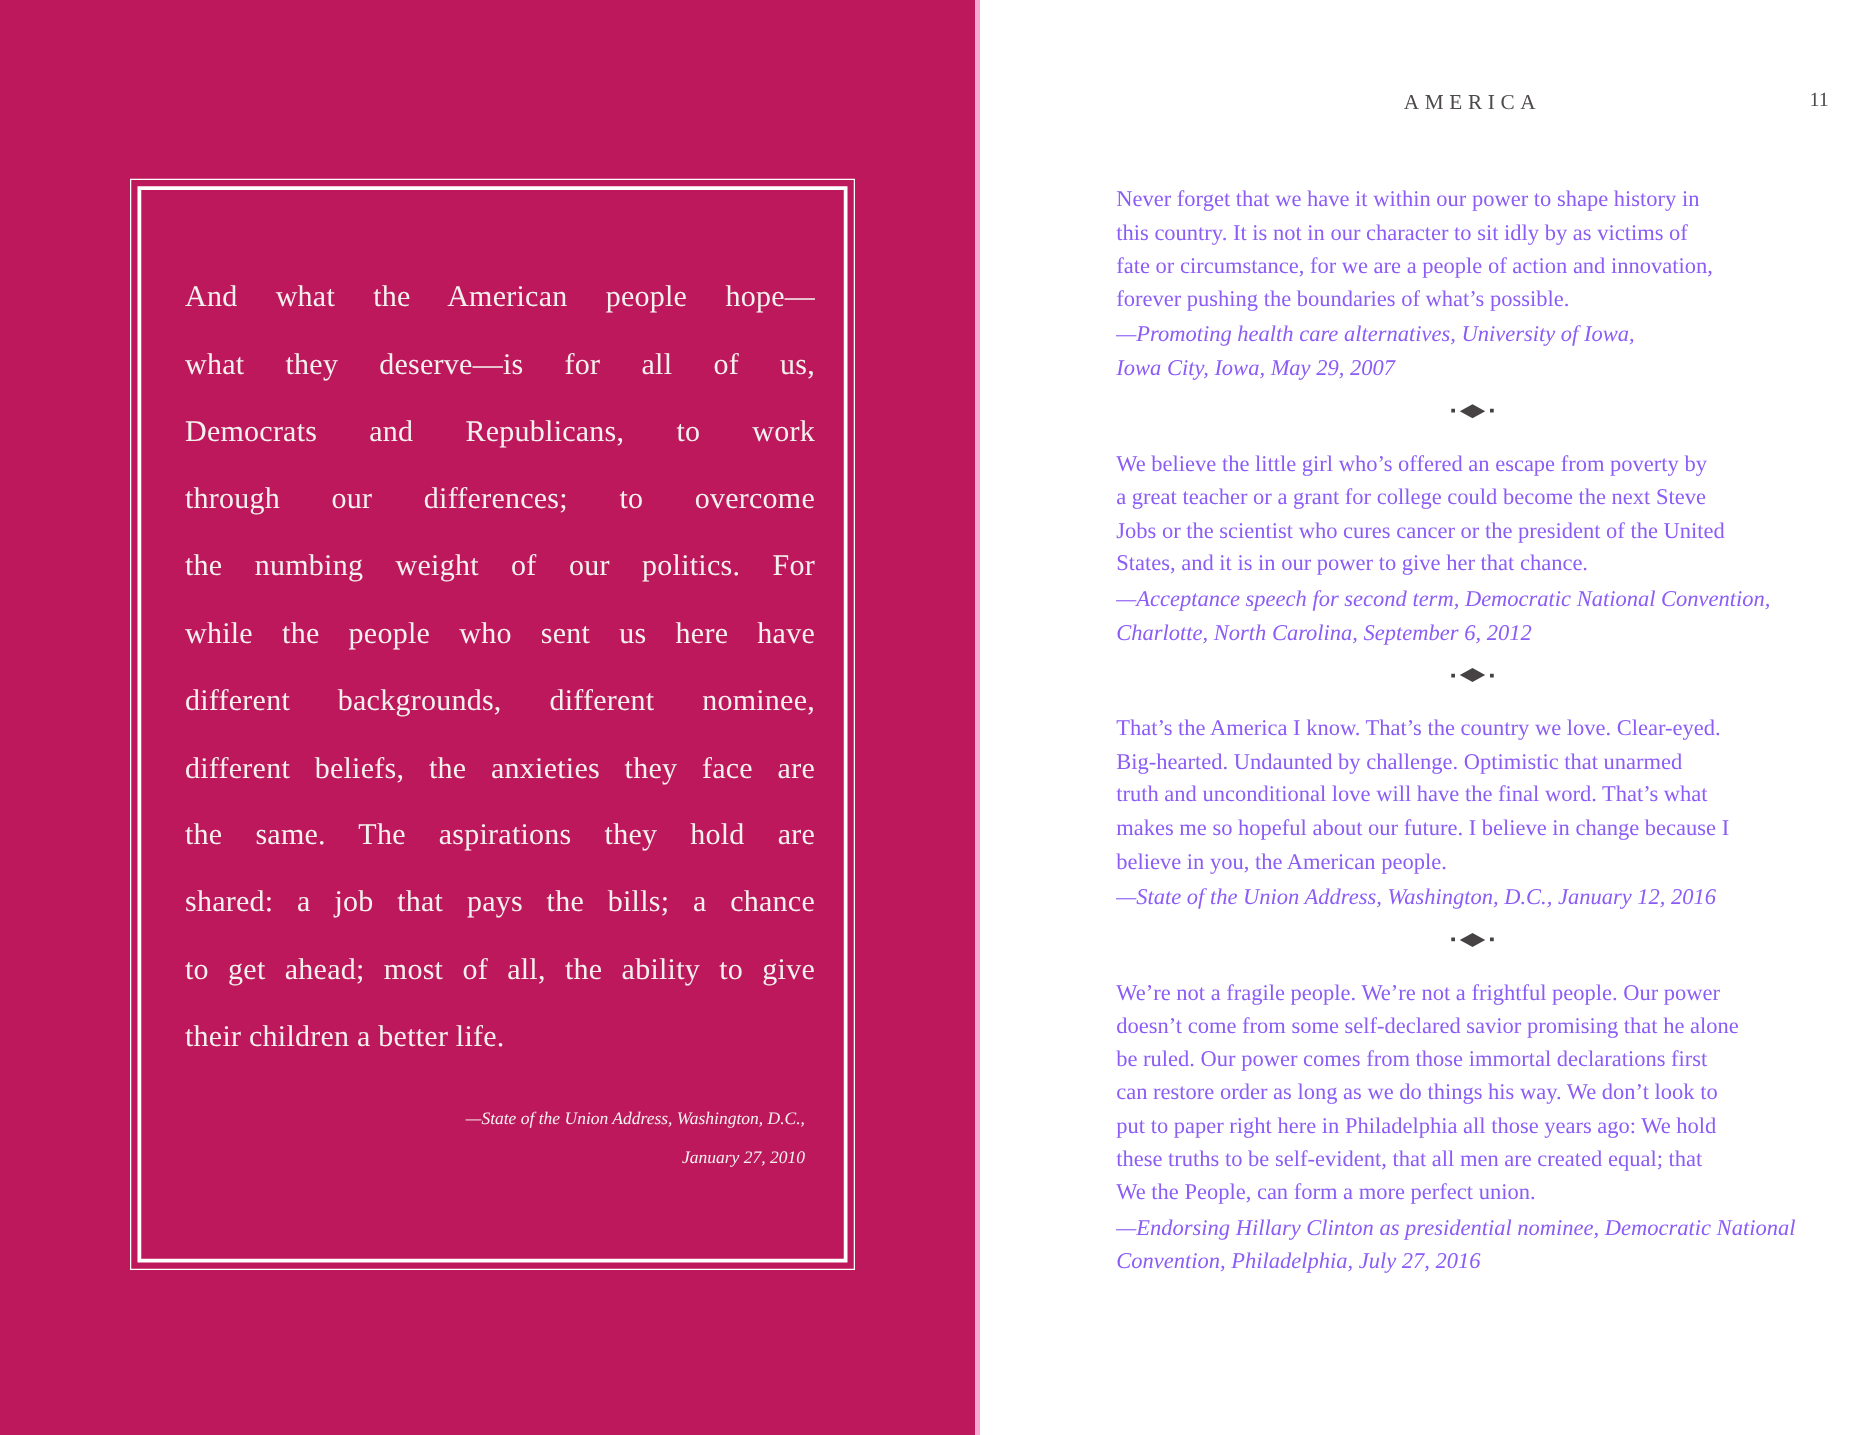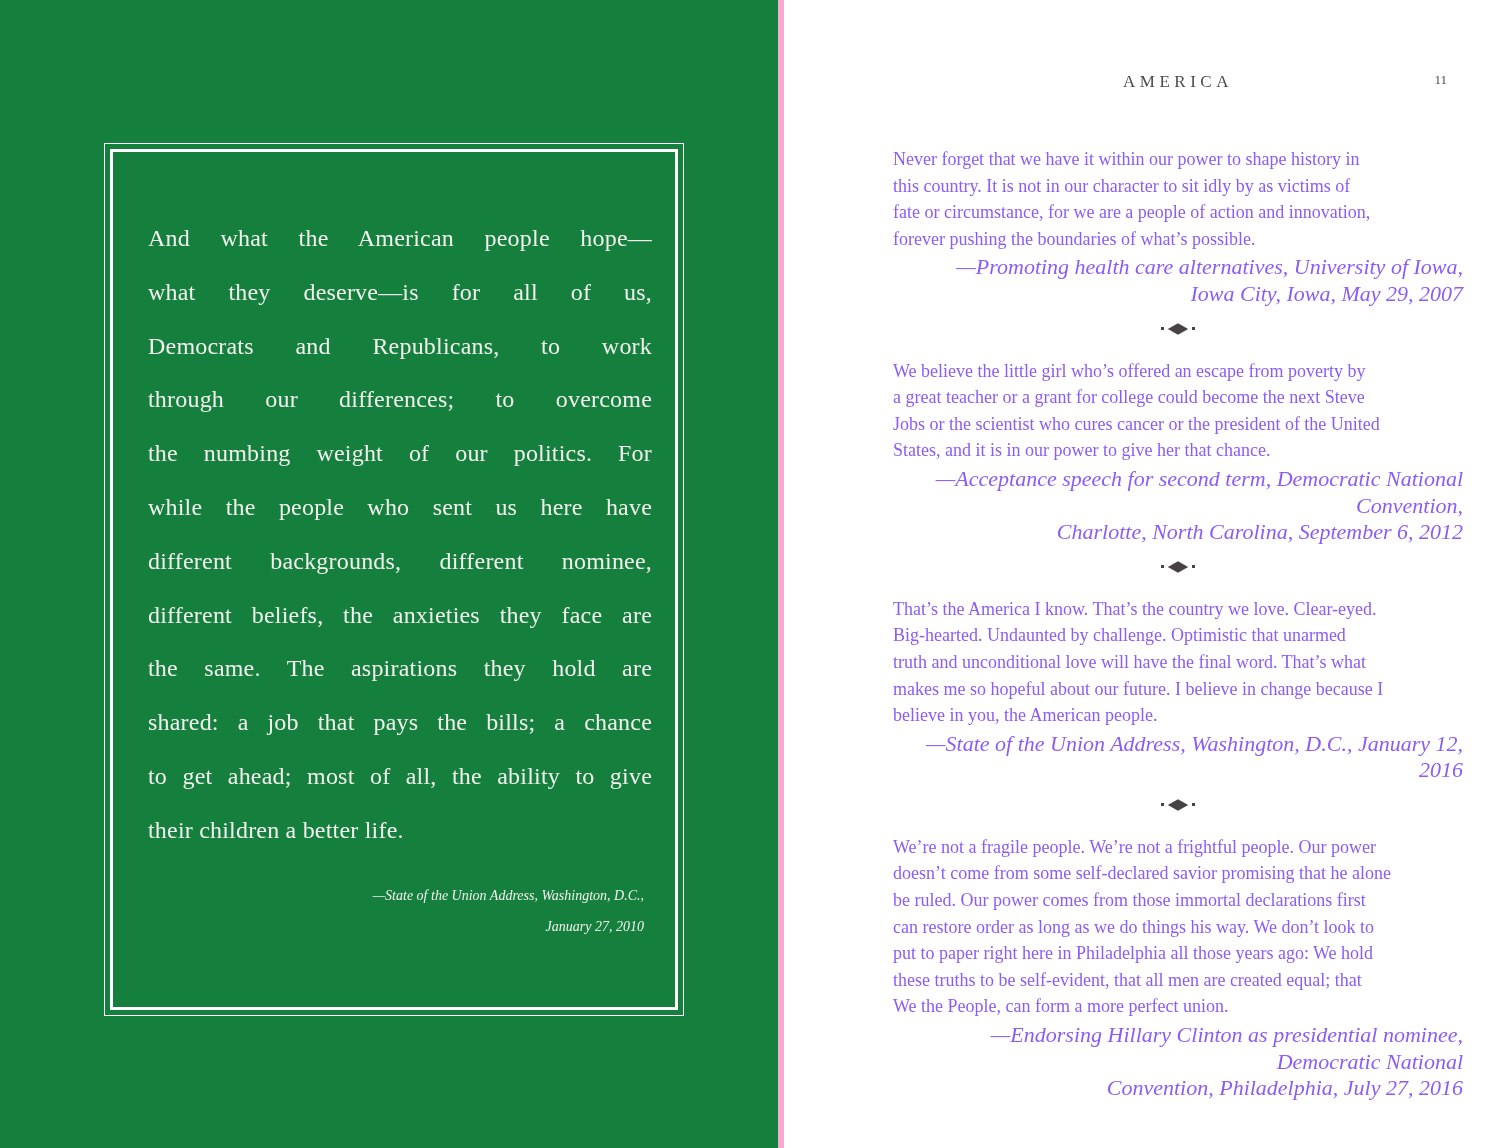--- a/index.html
+++ b/index.html
@@ -8,23 +8,23 @@
     display: flex;
     font-family: "Liberation Serif", "DejaVu Serif", serif;
     background: #ffffff;
     overflow: hidden;
   }
 
   
   .left-page {
     position: relative;
     width: 784px; height: 1148px;
-    background: #15803d;
+    background: #be185d;
     flex: none;
-    border-right: 6px solid #f9a8d4;
+    border-right: 4px solid #f9a8d4;
   }
   .frame-outer {
     position: absolute;
     left: 104px; top: 143px;
     width: 580px; height: 873px;
     border: 1.5px solid #ffffff;
   }
   .frame-inner {
     position: absolute;
     inset: 5px;
@@ -66,36 +66,35 @@
     height: 22px;
   }
   .running-header {
     text-align: center;
     font-size: 17px;
     letter-spacing: 4.5px;
     color: #4e4a4b;
   }
   .page-number {
     position: absolute;
-    right: 16px; top: 0;
-    font-size: 13px;
+    right: 0; top: 0;
+    font-size: 16px;
     color: #4e4a4b;
   }
   .page-content {
     position: absolute;
     top: 146px; left: 109px;
     width: 570px;
     color: #8b5cf6;
   }
   .quote-text { font-size: 18px; line-height: 26.6px; }
   .attribution {
-    font-size: 22px;
+    font-size: 18px;
     line-height: 26.6px;
     font-style: italic;
-    text-align: right;
     margin-top: 2px;
   }
   .divider {
     display: flex;
     justify-content: center;
     align-items: center;
     gap: 10px;
     height: 10px;
     margin: 16px 0 24px 0;
   }

